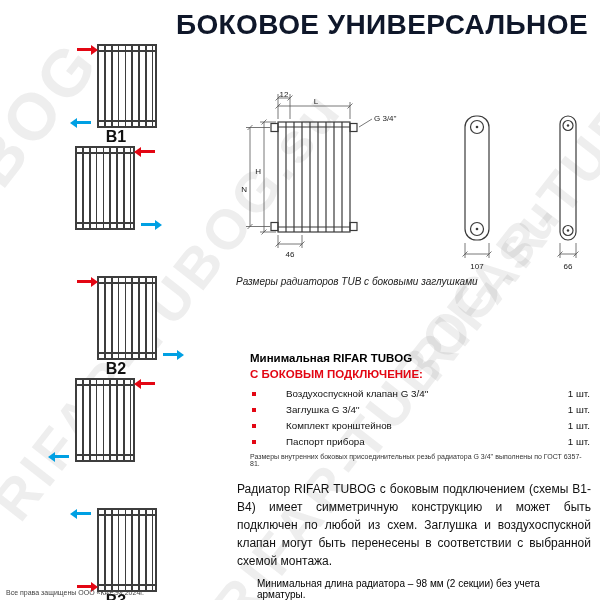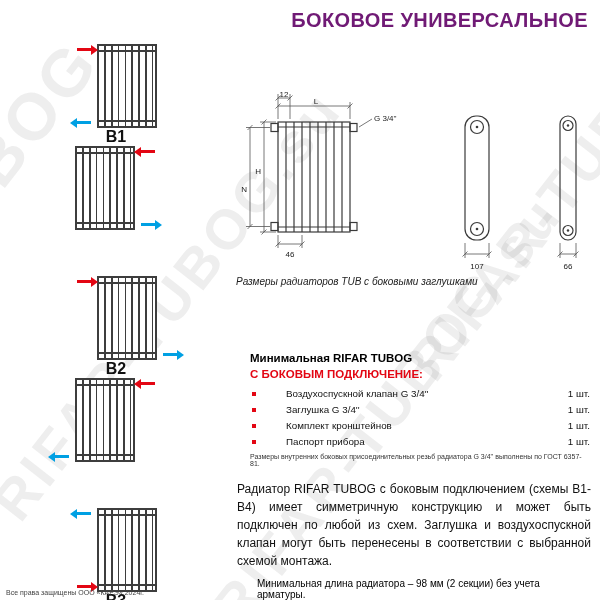--- a/index.html
+++ b/index.html
@@ -8,21 +8,21 @@
     overflow:hidden;font-family:"Liberation Sans",sans-serif;color:#1a1a1a;
   }
   
   .wm-layer{position:absolute;inset:0;z-index:0;overflow:hidden;pointer-events:none;}
   .watermark{
     position:absolute;font-weight:bold;color:rgba(40,40,40,0.08);
     white-space:nowrap;letter-spacing:4px;transform-origin:0 50%;
   }
   
   .header{position:absolute;top:8px;right:12px;text-align:right;z-index:2;}
-  .header div{font-size:20px;font-weight:bold;line-height:1.22;letter-spacing:.4px;color:#701a75;}
+  .header div{font-size:28px;font-weight:bold;line-height:1.22;letter-spacing:.4px;color:#0f172a;}
   
   .schemes{position:absolute;left:0;top:44px;width:232px;z-index:1;}
   .scheme-row{display:flex;align-items:center;margin-bottom:46px;flex-direction:column;}
   .rad-wrap{position:relative;width:60px;height:84px;flex:none;}
   .scheme-row .rad-wrap:first-child{margin-left:22px;}
   .scheme-row .rad-wrap:last-child{margin-right:22px;}
   .scheme-label{flex:1;text-align:center;font-weight:bold;font-size:16px;color:#111;}
   .radiator{
     width:60px;height:84px;box-sizing:border-box;border:2px solid #3d3d3d;position:relative;
     background:repeating-linear-gradient(to right,#ffffff 0 5.2px,#3d3d3d 5.2px 6.8px);

